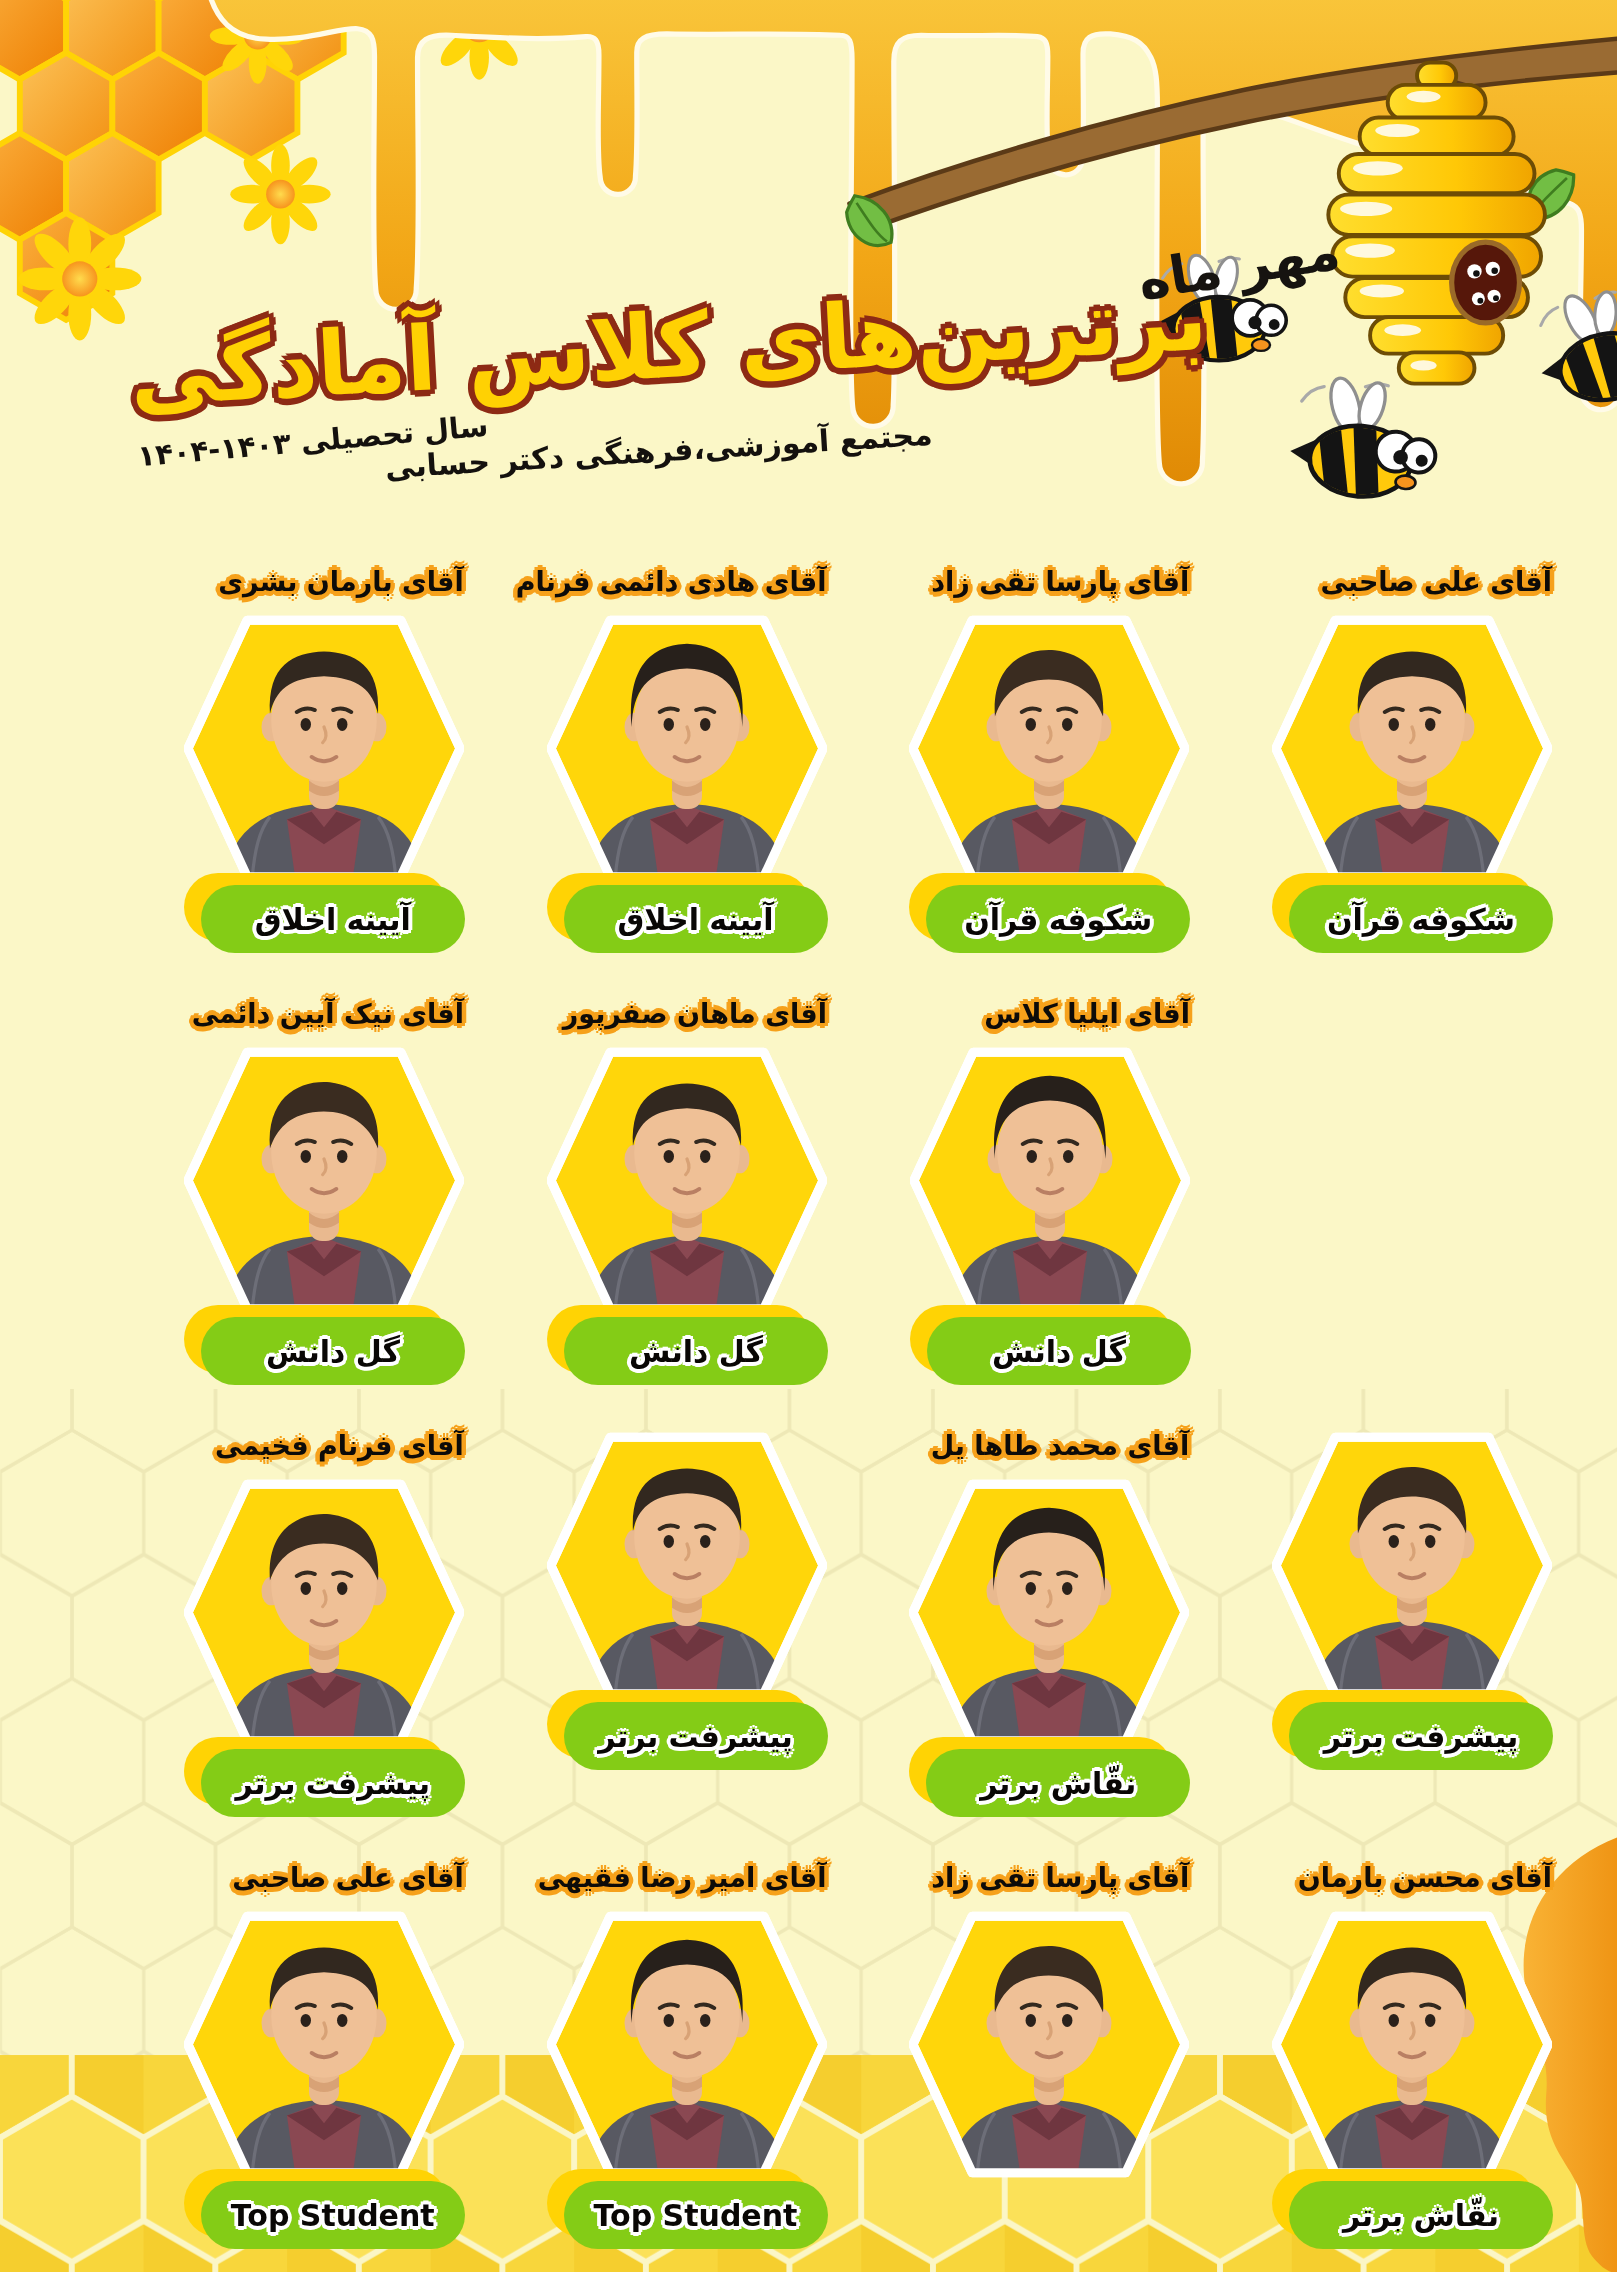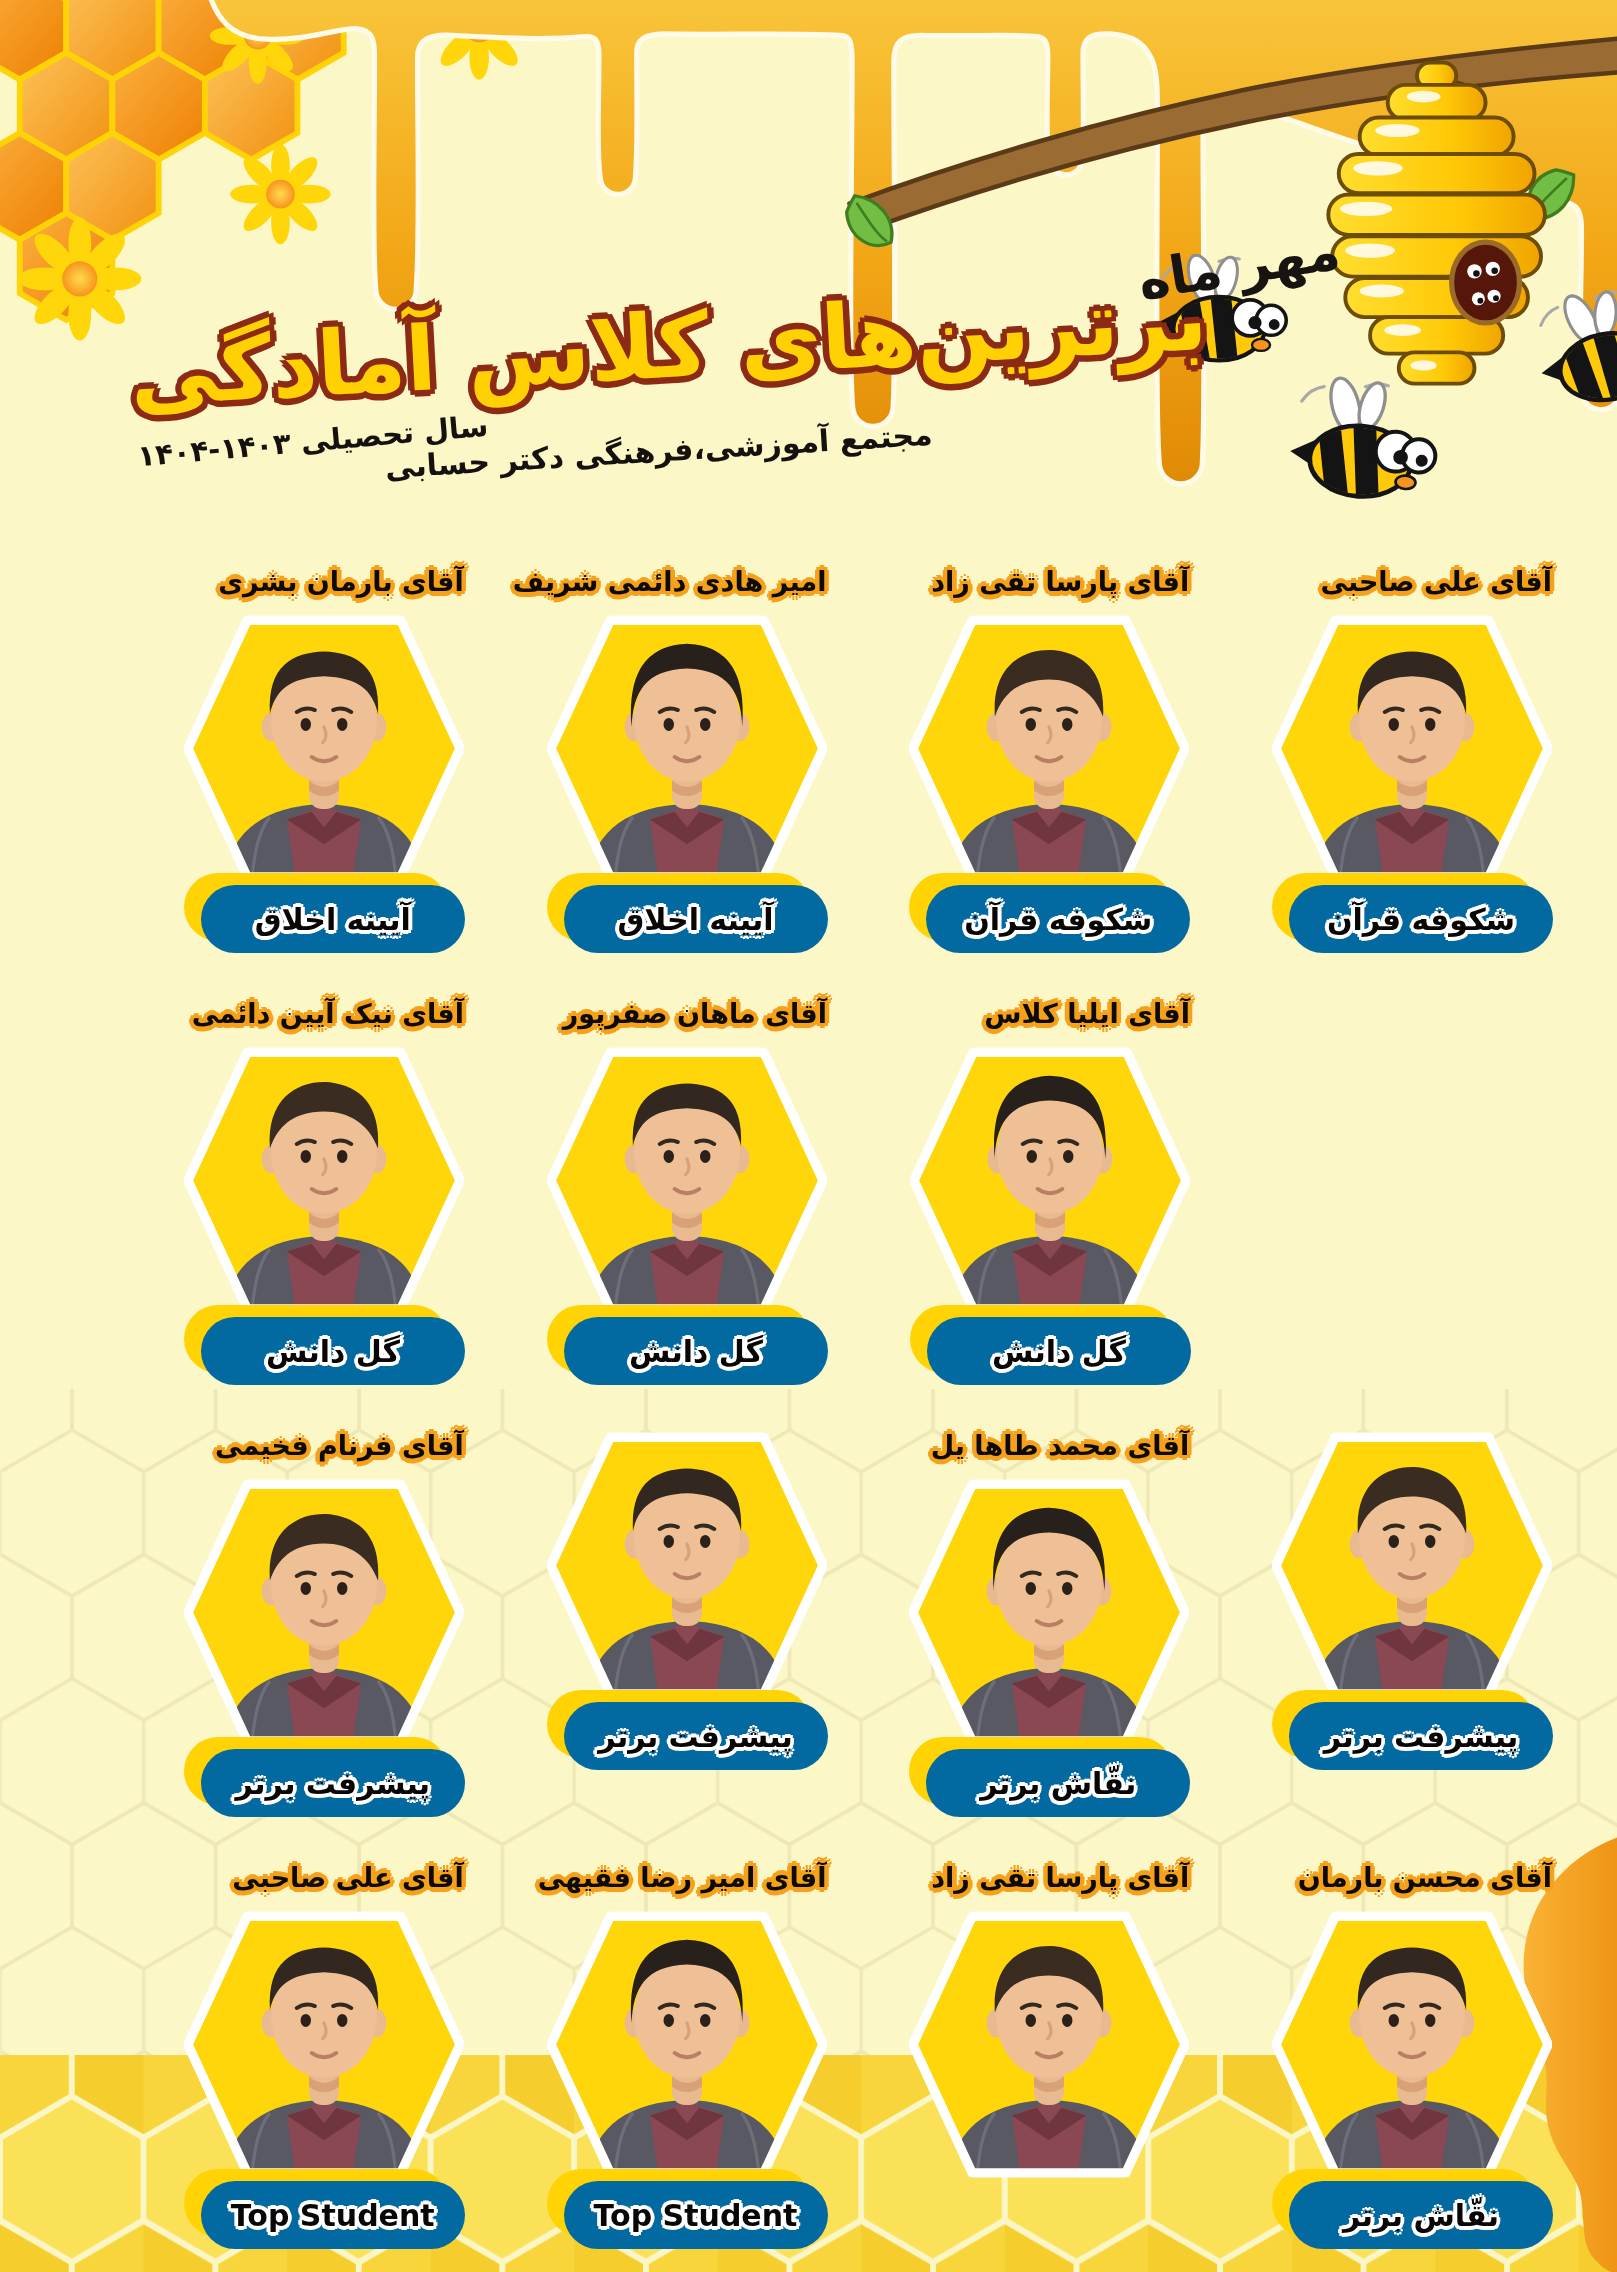--- a/index.html
+++ b/index.html
@@ -21,21 +21,21 @@
   .grid{position:absolute;top:558px;left:101px;width:1451px;}
   .row{display:flex;height:432px;}
   .cell{width:363px;display:flex;flex-direction:column;align-items:flex-end;}
   .sname{height:47px;line-height:47px;font-size:27px;font-weight:bold;color:#0d0b09;white-space:nowrap;
          text-shadow:-4.6px 0 0 #F6A11B,4.6px 0 0 #F6A11B,0 -4.6px 0 #F6A11B,0 4.6px 0 #F6A11B,
                      -3.3px -3.3px 0 #F6A11B,3.3px -3.3px 0 #F6A11B,-3.3px 3.3px 0 #F6A11B,3.3px 3.3px 0 #F6A11B;}
   .hex{width:280px;height:267px;margin-top:10.4px;flex:none;}
   .badge{position:relative;width:280px;height:80px;margin-top:-9px;flex:none;}
   .badge-back{position:absolute;left:0;top:0;width:264px;height:68px;border-radius:34px;background:#FFD304;}
   .badge-front{position:absolute;left:17px;top:11.7px;width:264px;height:68px;border-radius:34px;
-               background:#0369a1;display:flex;align-items:center;justify-content:center;}
+               background:#84cc16;display:flex;align-items:center;justify-content:center;}
   .badge-label{font-size:30px;font-weight:bold;color:#090705;white-space:nowrap;
          text-shadow:-3.9px 0 0 #fff,3.9px 0 0 #fff,0 -3.9px 0 #fff,0 3.9px 0 #fff,
                      -2.6px -2.6px 0 #fff,2.6px -2.6px 0 #fff,-2.6px 2.6px 0 #fff,2.6px 2.6px 0 #fff;}
 </style>
 </head>
 <body>
 
 <div class="page">
 
   <svg width="0" height="0" style="position:absolute" aria-hidden="true">
@@ -286,21 +286,21 @@
             <use href="#hexpoly" fill="none" stroke="#FFFFFF" stroke-width="14" stroke-linejoin="round"></use>
           </svg>
         <div class="badge">
             <div class="badge-back"></div>
             <div class="badge-front">
               <span class="badge-label" dir="rtl">آیینه اخلاق</span>
             </div>
           </div>
       </div>
       <div class="cell">
-        <div class="sname" dir="rtl">امیر هادی دائمی شریف</div>
+        <div class="sname" dir="rtl">آقای هادی دائمی فرنام</div>
         <svg class="hex" viewBox="0 0 430 410">
             <use href="#hexpoly" fill="#FFD60A" stroke="#FFFFFF" stroke-width="14" stroke-linejoin="round"></use>
             <g clip-path="url(#hexclip)">
               <use href="#avB"></use>
             </g>
             <use href="#hexpoly" fill="none" stroke="#FFFFFF" stroke-width="14" stroke-linejoin="round"></use>
           </svg>
         <div class="badge">
             <div class="badge-back"></div>
             <div class="badge-front">

